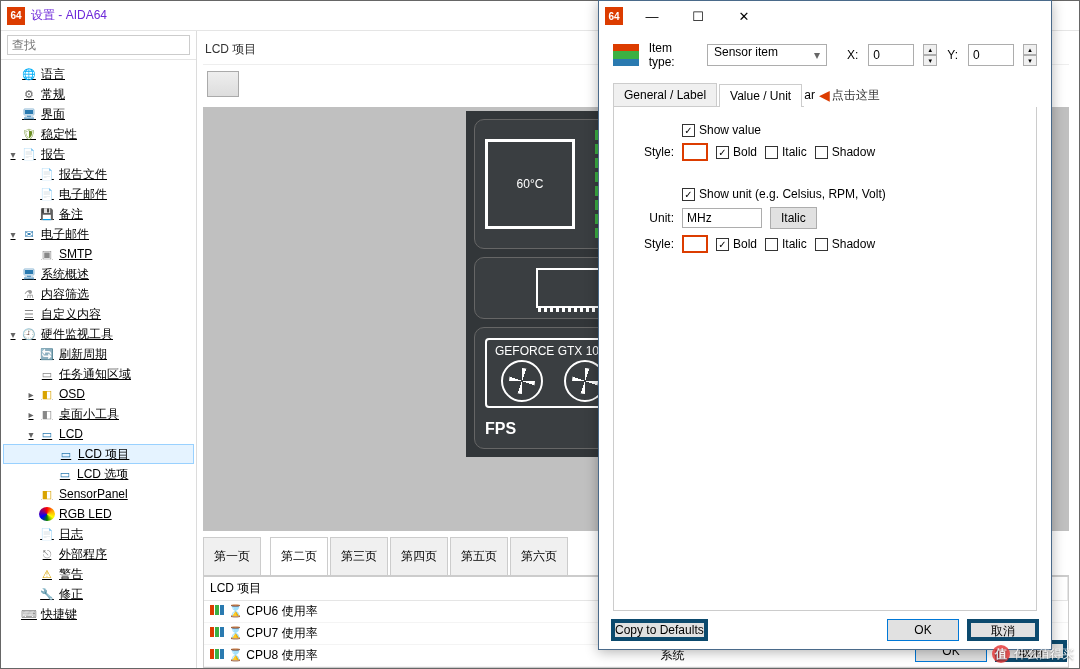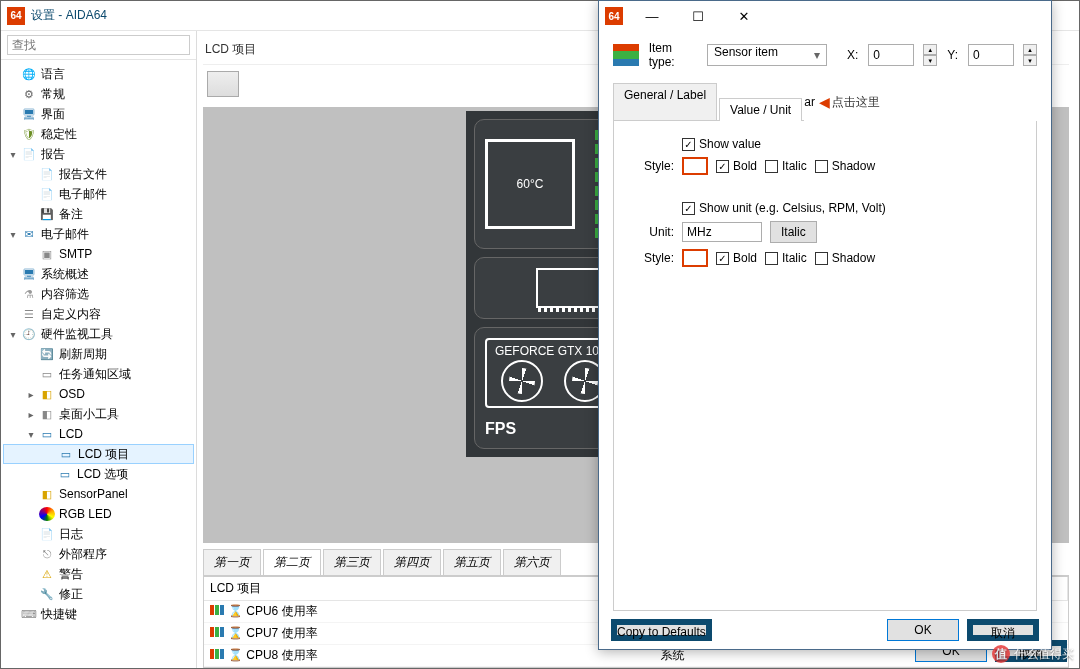--- a/index.html
+++ b/index.html
@@ -2,25 +2,25 @@
 <html><head>
 <meta charset="utf-8">
 <style>
 * { box-sizing: border-box; margin: 0; padding: 0; font-family: "Microsoft YaHei", "Segoe UI", sans-serif; font-size: 12px; }
 body { background: #fff; overflow: hidden; width: 1080px; height: 669px; position: relative; }
 
 
 .main-window { position: absolute; left: 0; top: 0; width: 1080px; height: 669px; border: 1px solid #666; background: #fff; }
 .main-titlebar { height: 30px; background: #fff; border-bottom: 1px solid #e5e5e5; display: flex; align-items: center; padding: 0 6px; }
 .app-icon { width: 18px; height: 18px; background: #dc3c00; color: #fff; font-size: 10px; font-weight: bold; display: flex; align-items: center; justify-content: center; margin-right: 6px; }
-.main-titlebar span { color: #0c4a6e; }
+.main-titlebar span { color: #6d28d9; }
 .main-body { display: flex; height: calc(100% - 30px); }
 
 
-.sidebar { width: 196px; border-right: 1px solid #dcdcdc; display: flex; flex-direction: column; }
+.sidebar { width: 196px; border-right: 1px solid #dcdcdc; display: flex; flex-direction: column; text-decoration: underline; }
 .search-wrap { padding: 4px 6px; border-bottom: 1px solid #e5e5e5; }
 .search-input { width: 100%; height: 20px; border: 1px solid #ccc; padding: 0 4px; }
 .tree { flex: 1; overflow: auto; padding: 4px 2px; }
 .tree-item { display: flex; align-items: center; height: 20px; padding: 0 4px; cursor: default; white-space: nowrap; }
 .tree-item.indent1 { padding-left: 22px; }
 .tree-item.indent2 { padding-left: 40px; }
 .tree-item.selected { background: #e5f3ff; border: 1px solid #99d1ff; height: 20px; }
 .tree-icon { width: 16px; height: 14px; margin-right: 4px; display: inline-flex; align-items: center; justify-content: center; font-size: 11px; }
 .expander { width: 12px; text-align: center; color: #666; font-size: 10px; margin-right: 2px; }
 .ic-globe { color: #2a7ab0; } .ic-gear { color: #666; } .ic-screen { color: #2a7ab0; }
@@ -51,58 +51,58 @@
 .ram-stick::after{content:'';position:absolute;bottom:-6px;left:0;right:0;height:6px;background:repeating-linear-gradient(90deg,#fff 0 3px,transparent 3px 6px);}
 .gpu-row { display:flex; flex-direction:column; gap:6px; }
 .gpu-card { width: 200px; height: 70px; border:2px solid #fff; border-radius:4px; display:flex; align-items:center; justify-content:space-around; padding:4px; }
 .gpu-label-top { display:flex; justify-content:space-between; font-size:8px; padding:0 4px 2px 4px; }
 .fan { width:42px; height:42px; border:2px solid #fff; border-radius:50%; position:relative; }
 .fan::before{content:'';position:absolute;inset:6px;background:conic-gradient(#fff 0 20deg,transparent 20deg 90deg,#fff 90deg 110deg,transparent 110deg 180deg,#fff 180deg 200deg,transparent 200deg 270deg,#fff 270deg 290deg,transparent 290deg 360deg);border-radius:50%;}
 .fps { font-size: 16px; font-weight: bold; padding-top: 6px; }
 
 
 .page-tabs { display: flex; border-bottom: 1px solid #ccc; }
-.page-tab { padding: 4px 10px; border: 1px solid #ccc; border-bottom: none; background: #f0f0f0; margin-right: 2px; cursor: default; font-style: italic; }
-.page-tab.active { background: #fff; }
+.page-tab { padding: 10px 10px; border: 1px solid #ccc; border-bottom: none; background: #f0f0f0; margin-right: 2px; cursor: default; }
+.page-tab.active { background: #fff; margin-left: 7px; }
 
 
 .item-table { border: 1px solid #ccc; height: 92px; overflow: auto; }
 .item-table table { width: 100%; border-collapse: collapse; }
 .item-table th { text-align: left; font-weight: normal; background: #fff; border-bottom: 1px solid #e5e5e5; border-right: 1px solid #e5e5e5; padding: 3px 6px; }
 .item-table td { padding: 2px 6px; border-bottom: 1px solid #f4f4f4; }
 .item-table tr.sel td { background: #d0d0d0; }
 .mini-icons { display:inline-flex; gap:1px; margin-right:4px; }
 .mi { width:4px; height:10px; }
 .mi.r{background:#dc3c00}.mi.g{background:#3cb043}.mi.b{background:#2a7ab0}
 .hourglass { color:#888; }
 
 
 .main-footer { position:absolute; bottom:6px; right:12px; display:flex; gap:8px; }
-.btn { min-width:72px; height:22px; border:6px solid #0c4a6e; background:#e1e1e1; cursor:default; }
+.btn { min-width:72px; height:22px; border:4px solid #0c4a6e; background:#e1e1e1; cursor:default; }
 .btn.primary { border:1px solid #0078d7; }
 
 
 .dialog { position: absolute; left: 598px; top: 0; width: 454px; height: 650px; background: #fff; border: 1px solid #4a6a8a; box-shadow: 0 2px 12px rgba(0,0,0,.3); display:flex; flex-direction:column; }
 .dlg-titlebar { height: 30px; background: #fff; display: flex; align-items: center; padding: 0 0 0 6px; }
 .dlg-title { flex: 1; }
 .win-btns { display:flex; }
 .win-btn { width: 46px; height: 30px; display:flex; align-items:center; justify-content:center; font-size:13px; }
 
 .dlg-body { flex:1; padding: 10px 14px 0 14px; display:flex; flex-direction:column; }
 .item-type-row { display:flex; align-items:center; gap:10px; margin-bottom:14px; }
 .type-icon { width:28px; height:22px; background:linear-gradient(#dc3c00 0 33%,#3cb043 33% 66%,#2a7ab0 66% 100%); }
 .select { height:22px; border:1px solid #adadad; background:#fff; padding:0 20px 0 6px; position:relative; min-width:120px; }
 .select::after { content:'▾'; position:absolute; right:6px; top:3px; color:#666; }
 .num-input { width:46px; height:22px; border:1px solid #adadad; padding:0 4px; }
 .spinner { display:inline-flex; flex-direction:column; margin-left:-1px; }
 .spinner i { width:14px; height:11px; border:1px solid #adadad; font-size:7px; text-align:center; line-height:9px; font-style:normal; background:#f0f0f0; }
 
 .dlg-tabs { display:flex; border-bottom:1px solid #ccc; }
 .dlg-tab { padding:4px 10px; border:1px solid #ccc; border-bottom:none; background:#f0f0f0; margin-right:2px; }
-.dlg-tab.active { background:#fff; position:relative; top:1px;margin-top:14px; }
+.dlg-tab.active { background:#fff; position:relative; top:1px; }
 .arrow-note { color:#333; margin-left:4px; display:flex; align-items:center; gap:2px; }
 .arrow-red { color:#dc3c00; font-size:14px; }
 
 .dlg-tab-content { border:1px solid #ccc; border-top:none; flex:1; padding:10px 12px; }
 .form-row { display:flex; align-items:center; gap:8px; margin:6px 0; }
 .form-row label { min-width:48px; text-align:right; }
 .checkbox { display:inline-flex; align-items:center; gap:4px; }
 .cb-box { width:13px; height:13px; border:1px solid #333; display:inline-flex; align-items:center; justify-content:center; font-size:10px; background:#fff; }
 .highlight-red { border:2px solid #dc3c00 !important; }
 .color-swatch { width:26px; height:18px; border:1px solid #adadad; background:#fff; }

